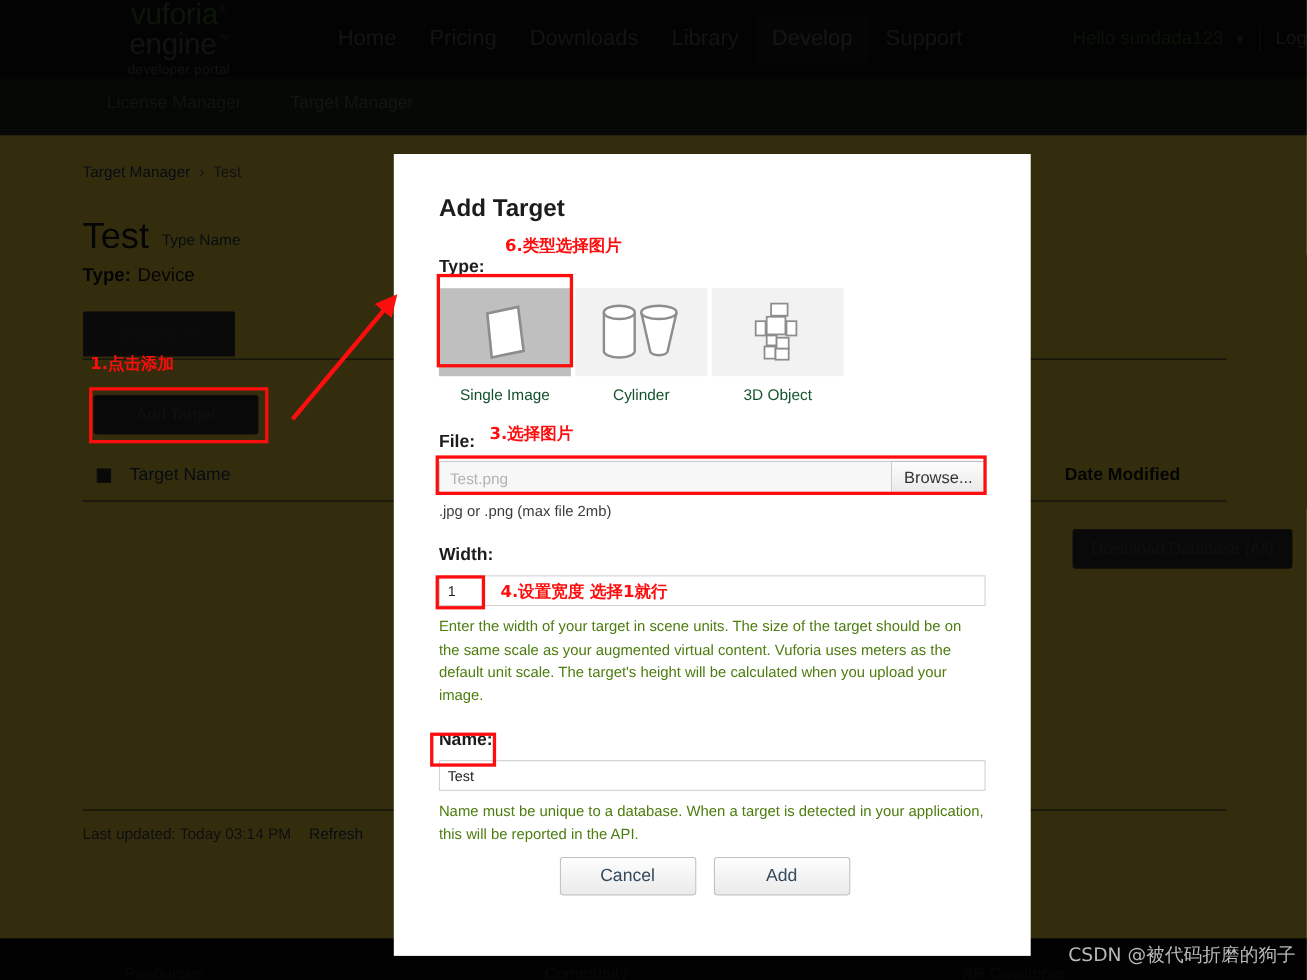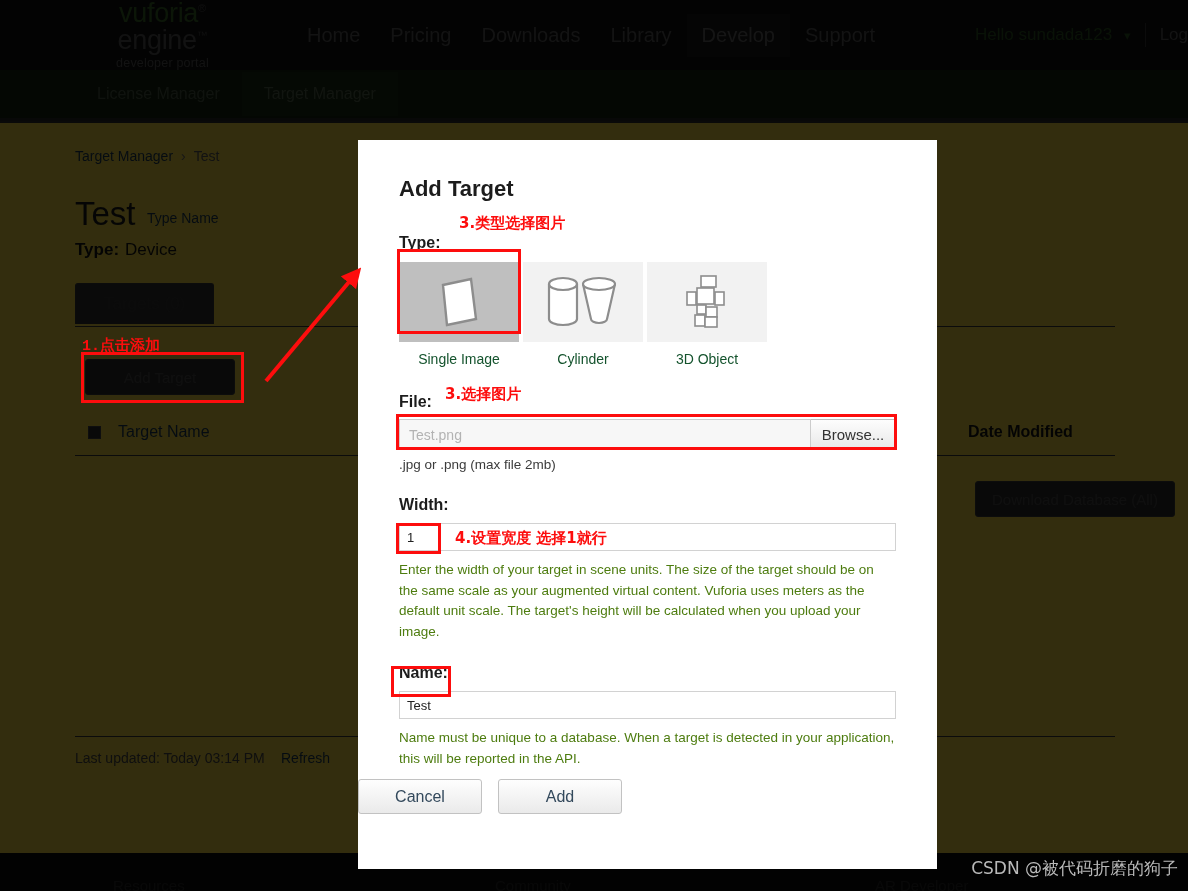--- a/index.html
+++ b/index.html
@@ -143,21 +143,21 @@
 
   .wideinput {
     width: 100%; height: 28px; border: 1px solid #d2d2d2; background: #ffffff;
     margin-top: 9px; padding: 0 7px; font-size: 13px; color: #222;
     font-family: "Liberation Sans", sans-serif; line-height: 28px;
   }
   .desc { font-size: 13.5px; color: #4d7c0f; line-height: 1.52; margin-top: 9px; }
 
   .modal-buttons {
     position: absolute; left: 0; bottom: 55px; width: 565px;
-    display: flex; gap: 16px;
+    display: flex; justify-content: center; gap: 16px;
   }
   .mbtn {
     width: 124px; height: 35px; border: 1px solid #c2c2c2; border-radius: 3px;
     background: linear-gradient(#fefefe, #eaeaea); font-size: 16px; color: #33495c;
     display: flex; align-items: center; justify-content: center; cursor: pointer;
   }
 
   
   .anno { position: absolute; z-index: 60; }
   .anno-text {
@@ -323,24 +323,24 @@
 
   <svg class="anno-svg">
     <defs>
       <marker id="ah" markerWidth="5" markerHeight="5" refX="2.2" refY="2.5" orient="auto">
         <polygon points="0,0 5,2.5 0,5" fill="#fd0d0d"></polygon>
       </marker>
     </defs>
     <line x1="266" y1="381" x2="354" y2="276" stroke="#fd0d0d" stroke-width="4" marker-end="url(#ah)"></line>
   </svg>
 
-  <div class="anno anno-text" style="left:82px; top:336px;font-family:Liberation Mono, monospace;">1.点击添加</div>
+  <div class="anno anno-text" style="left:82px; top:321px;">1.点击添加</div>
   <div class="anno anno-box" style="left:81px; top:352px; width:163px; height:51px;"></div>
 
-  <div class="anno anno-text" style="left:459px; top:214px;">3.类型选择图片</div>
+  <div class="anno anno-text" style="left:459px; top:214px;">6.类型选择图片</div>
   <div class="anno anno-box" style="left:397px; top:249px; width:124px; height:85px;"></div>
 
   <div class="anno anno-text" style="left:445px; top:385px;">3.选择图片</div>
   <div class="anno anno-box" style="left:396px; top:414px; width:501px; height:36px;"></div>
 
   <div class="anno anno-text" style="left:455px; top:529px;">4.设置宽度 选择1就行</div>
   <div class="anno anno-box" style="left:396px; top:523px; width:45px; height:31px;"></div>
 
   <div class="anno anno-box" style="left:391px; top:666px; width:60px; height:31px;"></div>
 

